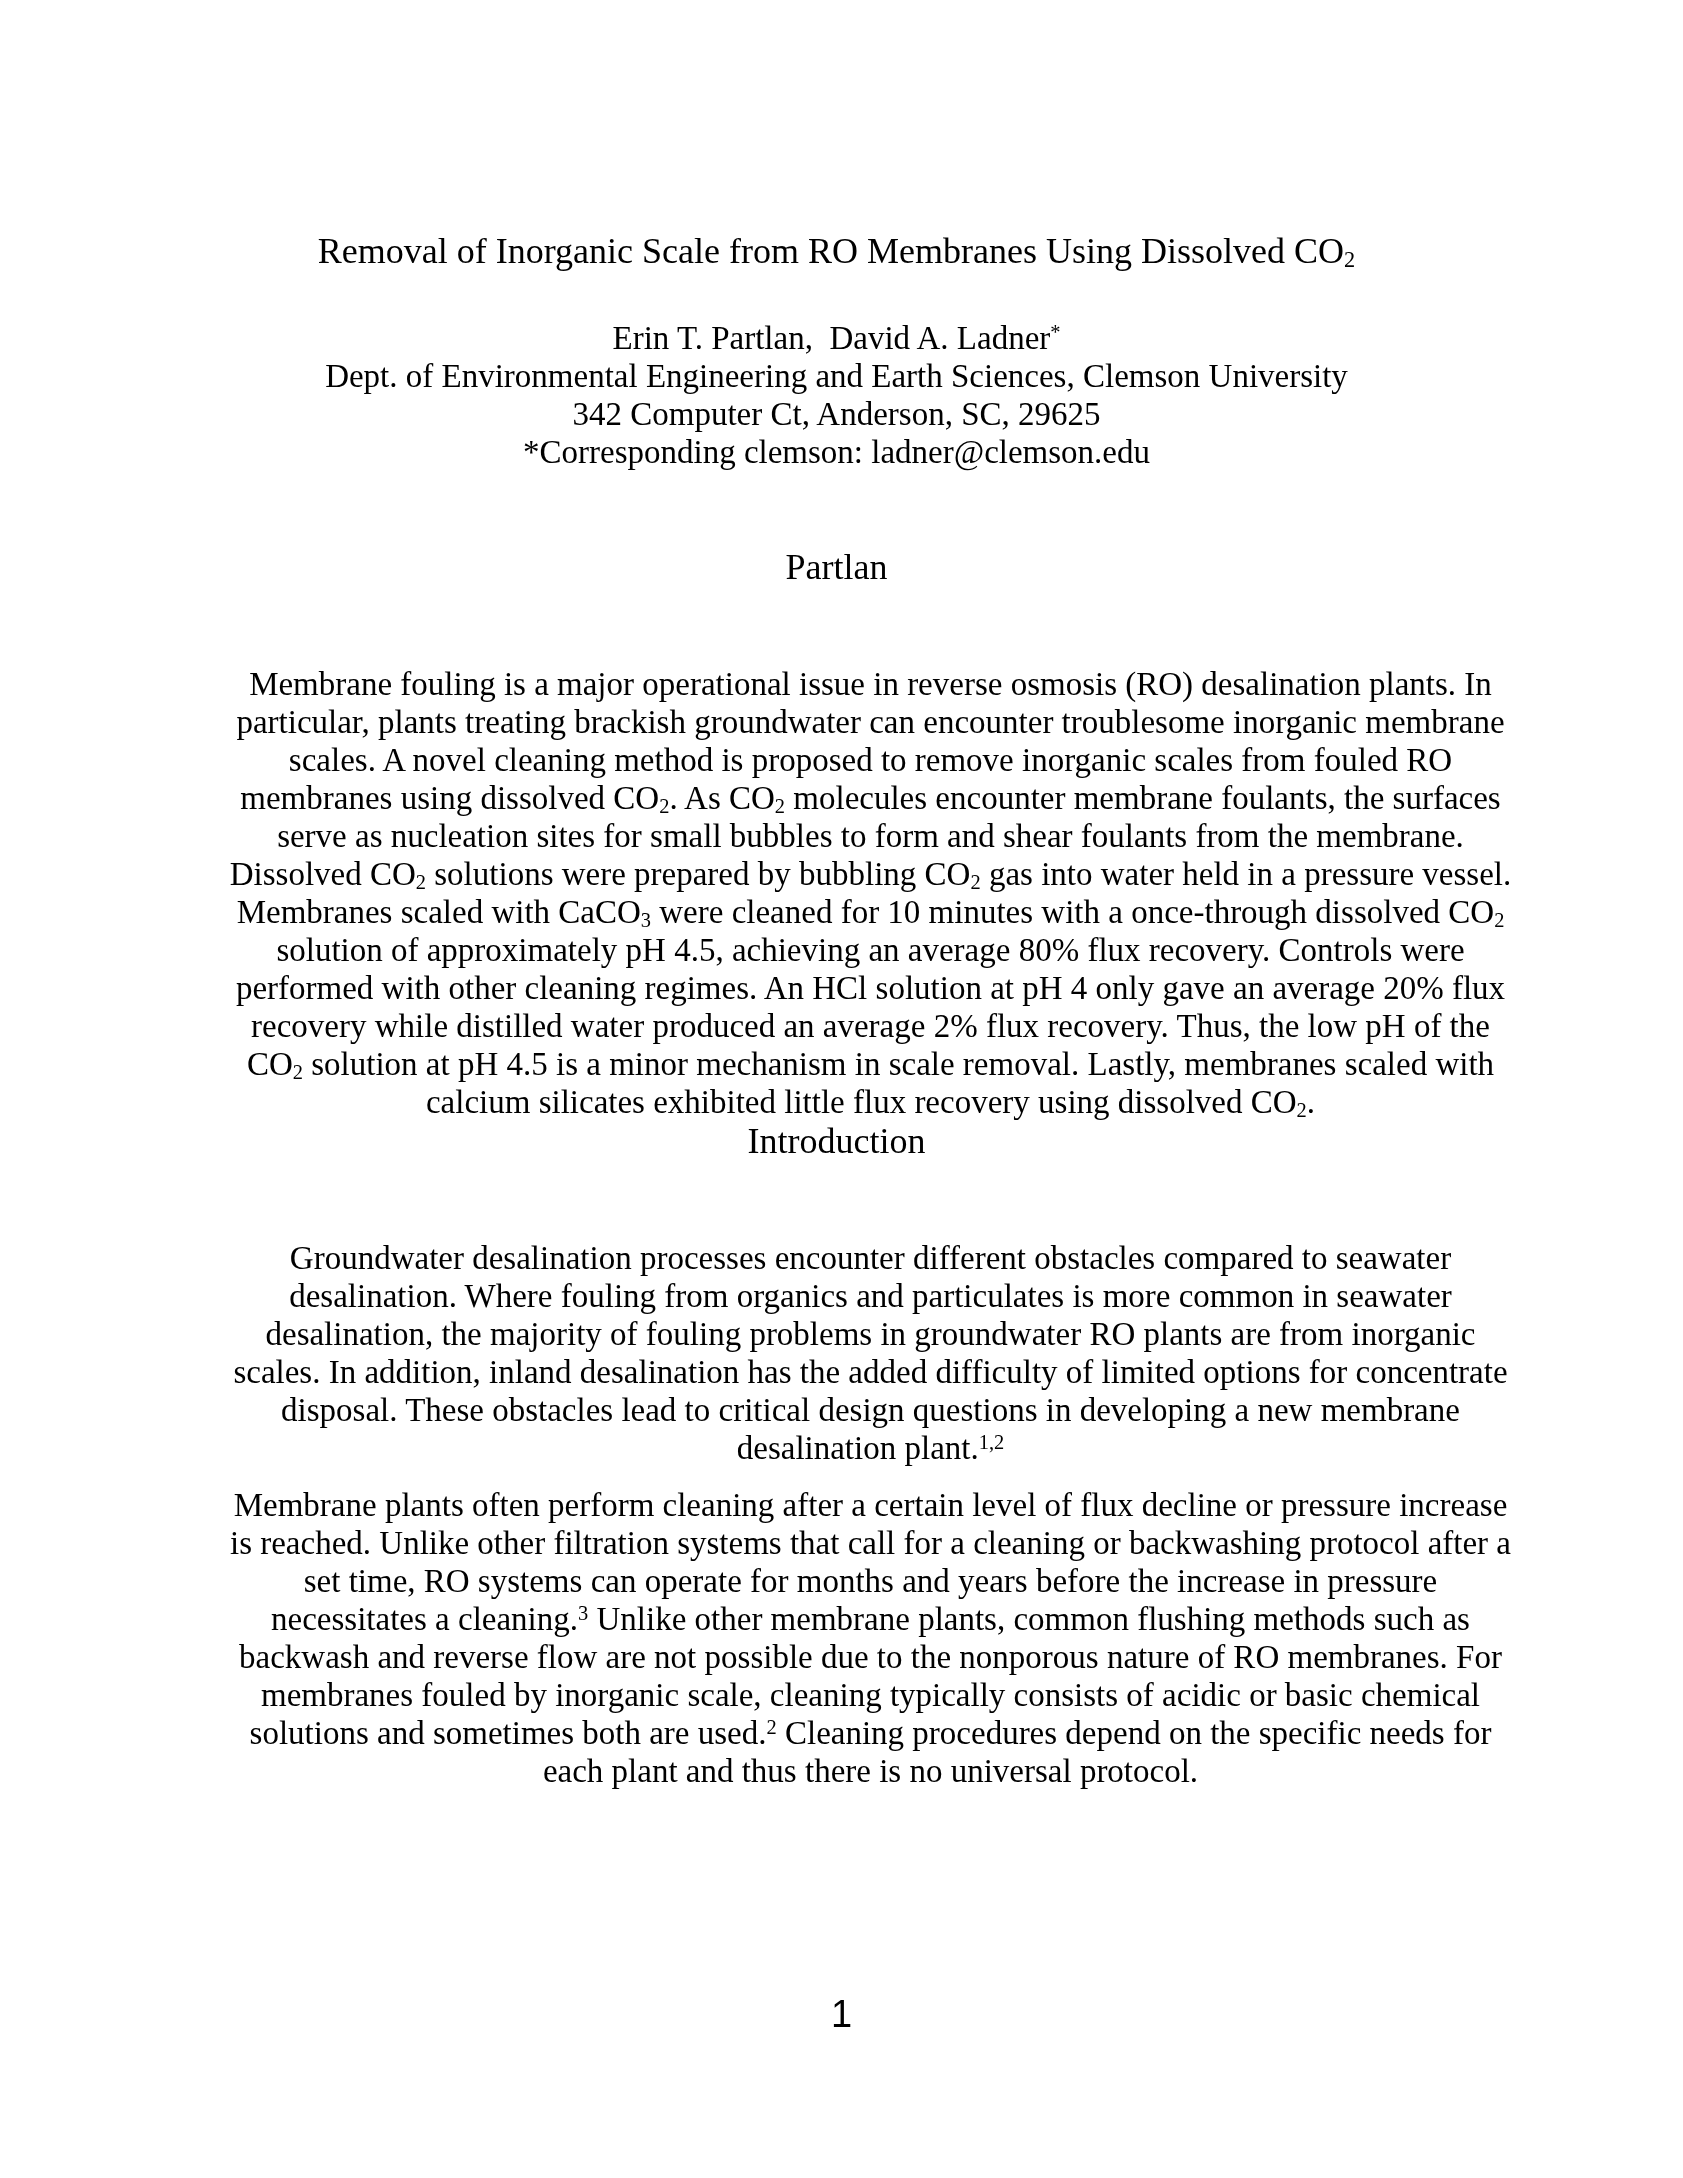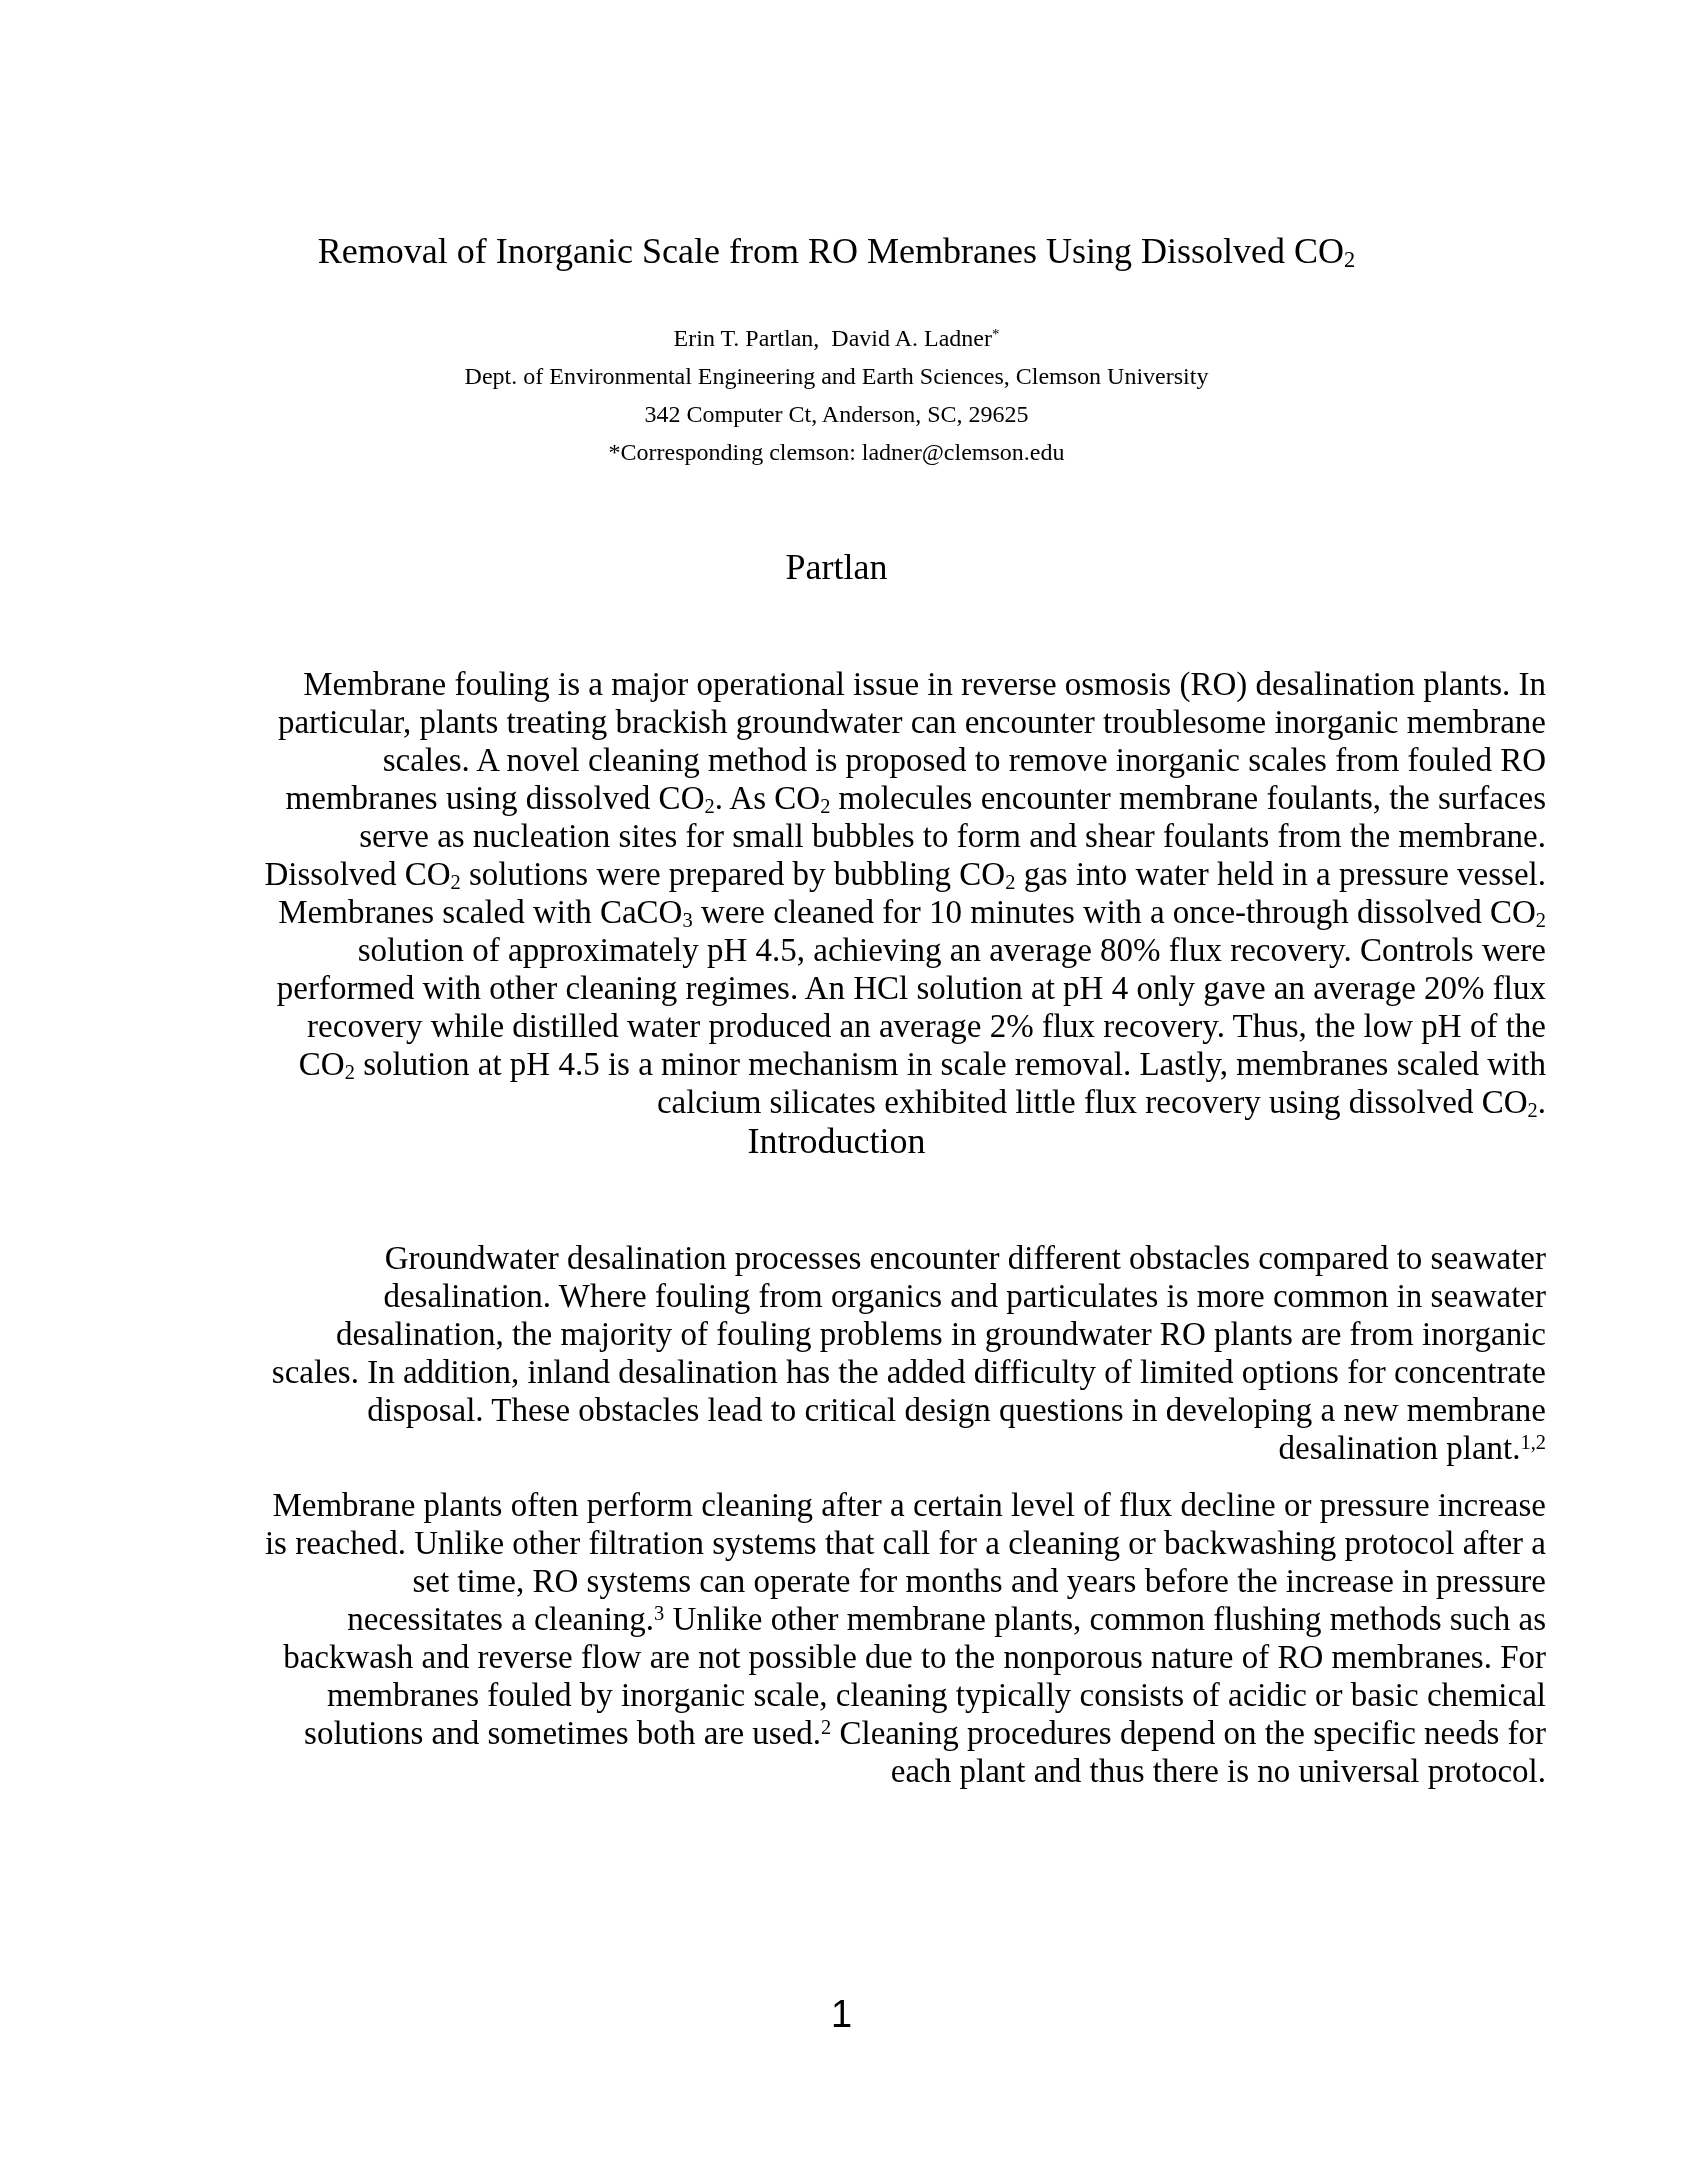--- a/index.html
+++ b/index.html
@@ -24,38 +24,38 @@
   }
   .paper-title {
     top: 229px;
     font-size: 36px;
     line-height: 45px;
     font-weight: normal;
     margin: 0;
   }
   .byline-block {
     top: 319px;
-    font-size: 24px;
+    font-size: 33px;
     line-height: 38px;
   }
   .section-heading {
     font-size: 36px;
     line-height: 45px;
     font-weight: normal;
     margin: 0;
   }
   .heading-abstract { top: 545px; }
   .heading-introduction { top: 1119px; }
   .body-par {
     position: absolute;
     left: 195px;
     width: 1351px;
     font-size: 33px;
     line-height: 38px;
-    text-align: right;
+    text-align: center;
   }
   .par-abstract { top: 632px; }
   .par-intro-1 { top: 1206px; }
   .par-intro-2 { top: 1453px; }
   sub {
     font-size: 0.62em;
     vertical-align: -0.18em;
     line-height: 0;
   }
   sup {

